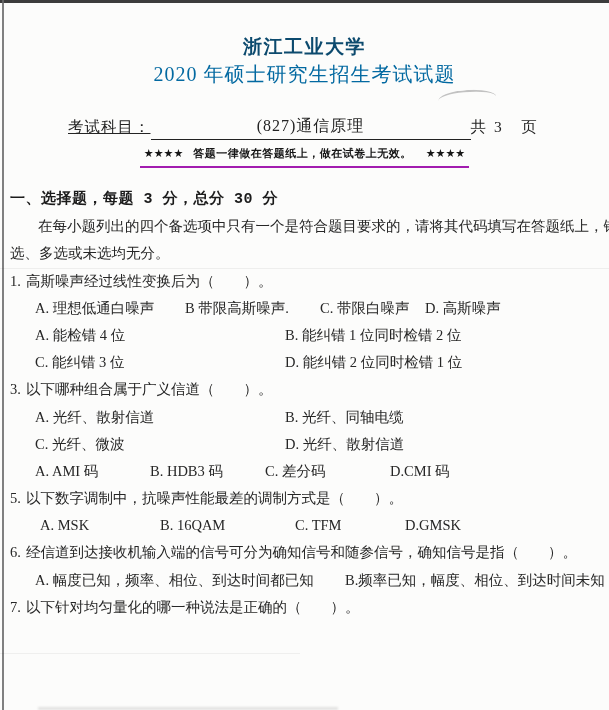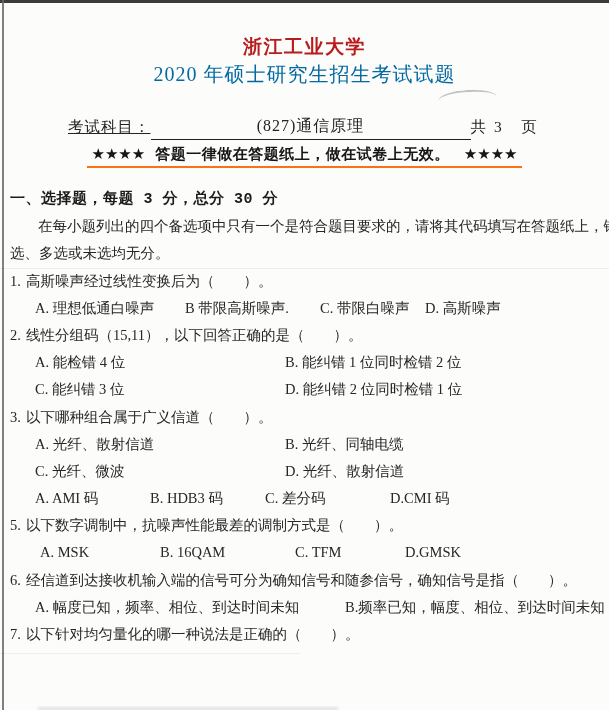--- a/index.html
+++ b/index.html
@@ -20,21 +20,21 @@
   .scan-smudge{position:absolute;left:438px;top:90px;width:58px;height:8px;
     border-top:2px solid #b4b4b4;border-radius:50% 60% 0 0/90% 100% 0 0;transform:rotate(-5deg);opacity:.8;}
   .scan-hline-1{position:absolute;top:268px;left:0;right:0;height:1px;background:rgba(0,0,0,0.055);}
   .scan-hline-2{position:absolute;top:653px;left:0;width:300px;height:1px;background:rgba(0,0,0,0.05);}
   .scan-cutoff{position:absolute;left:38px;bottom:0px;width:300px;height:3px;background:rgba(0,0,0,0.10);filter:blur(1.2px);}
 
   
   .university{
     position:absolute;top:36px;left:0;right:0;text-align:center;
     font-family:"Liberation Sans","DejaVu Sans",sans-serif;
-    font-weight:700;font-size:19px;letter-spacing:1.5px;line-height:22px;color:#b91c1c;
+    font-weight:700;font-size:19px;letter-spacing:1.5px;line-height:22px;color:#0c4a6e;
   }
   .exam-title{
     position:absolute;top:61px;left:0;right:0;text-align:center;
     font-size:20px;line-height:26px;letter-spacing:1px;color:#0369a1;
   }
   .subject-row{
     position:absolute;top:113px;left:68px;
     font-size:15.5px;line-height:26px;white-space:nowrap;
   }
   .subject-label{letter-spacing:1px;text-decoration:underline;}
@@ -43,22 +43,22 @@
     border-bottom:1.5px solid #222;font-size:16px;letter-spacing:1px;
     vertical-align:bottom;line-height:26px;
   }
   .pages{letter-spacing:2px;}
   .notice{
     position:absolute;top:143px;left:0;right:0;text-align:center;
   }
   .notice-inner{
     display:inline-block;
     font-family:"Liberation Sans","DejaVu Sans",sans-serif;
-    font-weight:700;font-size:15px;line-height:21px;
-    border-bottom:2px solid #f97316;padding:0 4px 2px 4px;color:#161616;
+    font-weight:700;font-size:11px;line-height:21px;
+    border-bottom:2px solid #a21caf;padding:0 4px 2px 4px;color:#161616;
   }
   .notice-text{margin:0 8px 0 10px;letter-spacing:.5px;}
   .star-right{margin-left:6px;}
 
   
   .body{
     position:absolute;top:186px;left:10px;right:2px;
     font-size:14.5px;line-height:27.2px;color:#262626;
   }
   .line{height:27.2px;white-space:nowrap;}
@@ -104,21 +104,20 @@
 
     <div class="line sec-heading">一、选择题，每题 3 分，总分 30 分</div>
     <div class="line indent">在每小题列出的四个备选项中只有一个是符合题目要求的，请将其代码填写在答题纸上，错</div>
     <div class="line">选、多选或未选均无分。</div>
 
     <div class="line"><span class="qnum">1.</span><span>高斯噪声经过线性变换后为（　　）。</span></div>
     <div class="line opt-row q1o">
       <span class="opt o1">A. 理想低通白噪声</span><span class="opt o2">B 带限高斯噪声.</span><span class="opt o3">C. 带限白噪声</span><span class="opt">D. 高斯噪声</span>
     </div>
 
-    <div class="line"><span class="qnum">2.</span><span>线性分组码（15,11），以下回答正确的是（　　）。</span></div>
     <div class="line opt-row q2o">
       <span class="opt o1">A. 能检错 4 位</span><span class="opt">B. 能纠错 1 位同时检错 2 位</span>
     </div>
     <div class="line opt-row q2o">
       <span class="opt o1">C. 能纠错 3 位</span><span class="opt">D. 能纠错 2 位同时检错 1 位</span>
     </div>
 
     <div class="line"><span class="qnum">3.</span><span>以下哪种组合属于广义信道（　　）。</span></div>
     <div class="line opt-row q3o">
       <span class="opt o1">A. 光纤、散射信道</span><span class="opt">B. 光纤、同轴电缆</span>
@@ -131,19 +130,19 @@
       <span class="opt o1">A. AMI 码</span><span class="opt o2">B. HDB3 码</span><span class="opt o3">C. 差分码</span><span class="opt">D.CMI 码</span>
     </div>
 
     <div class="line"><span class="qnum">5.</span><span>以下数字调制中，抗噪声性能最差的调制方式是（　　）。</span></div>
     <div class="line opt-row q5o">
       <span class="opt o1">A. MSK</span><span class="opt o2">B. 16QAM</span><span class="opt o3">C. TFM</span><span class="opt">D.GMSK</span>
     </div>
 
     <div class="line"><span class="qnum">6.</span><span>经信道到达接收机输入端的信号可分为确知信号和随参信号，确知信号是指（　　）。</span></div>
     <div class="line opt-row q6o">
-      <span class="opt o1">A. 幅度已知，频率、相位、到达时间未知</span><span class="opt">B.频率已知，幅度、相位、到达时间未知</span>
+      <span class="opt o1">A. 幅度已知，频率、相位、到达时间都已知</span><span class="opt">B.频率已知，幅度、相位、到达时间未知</span>
     </div>
 
     <div class="line"><span class="qnum">7.</span><span>以下针对均匀量化的哪一种说法是正确的（　　）。</span></div>
 
   </div>
 </div>
 
 </body></html>

